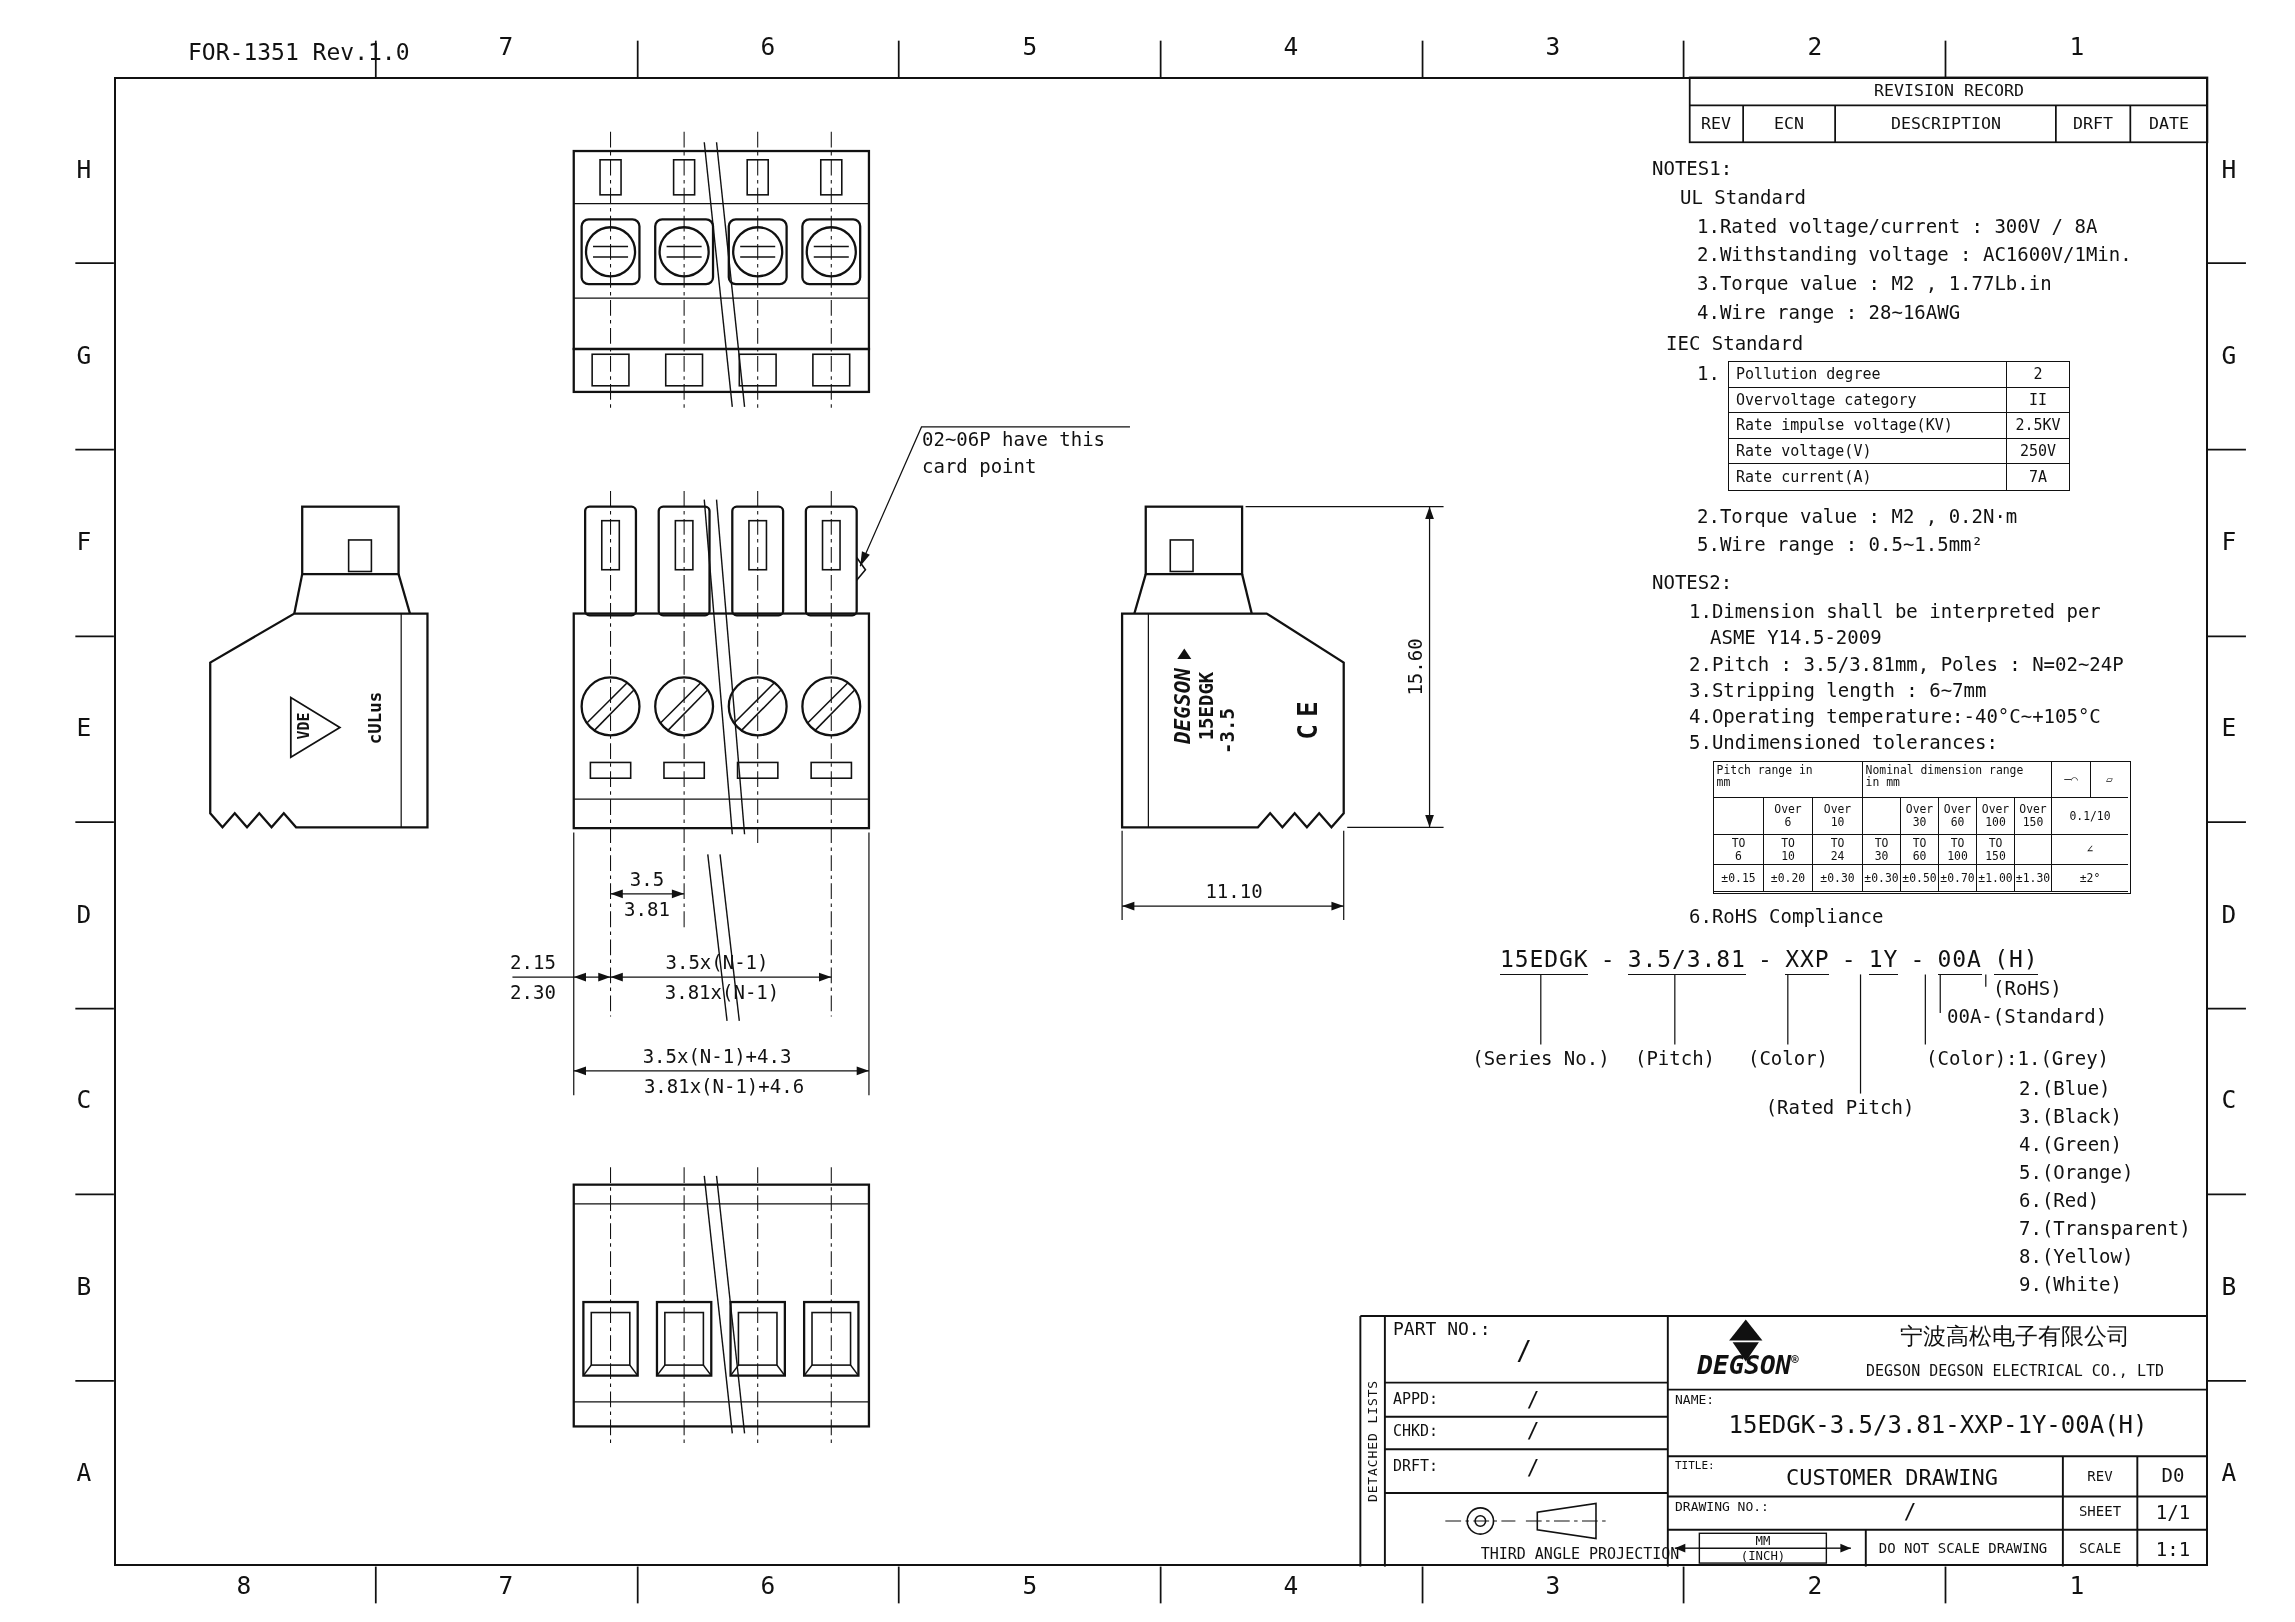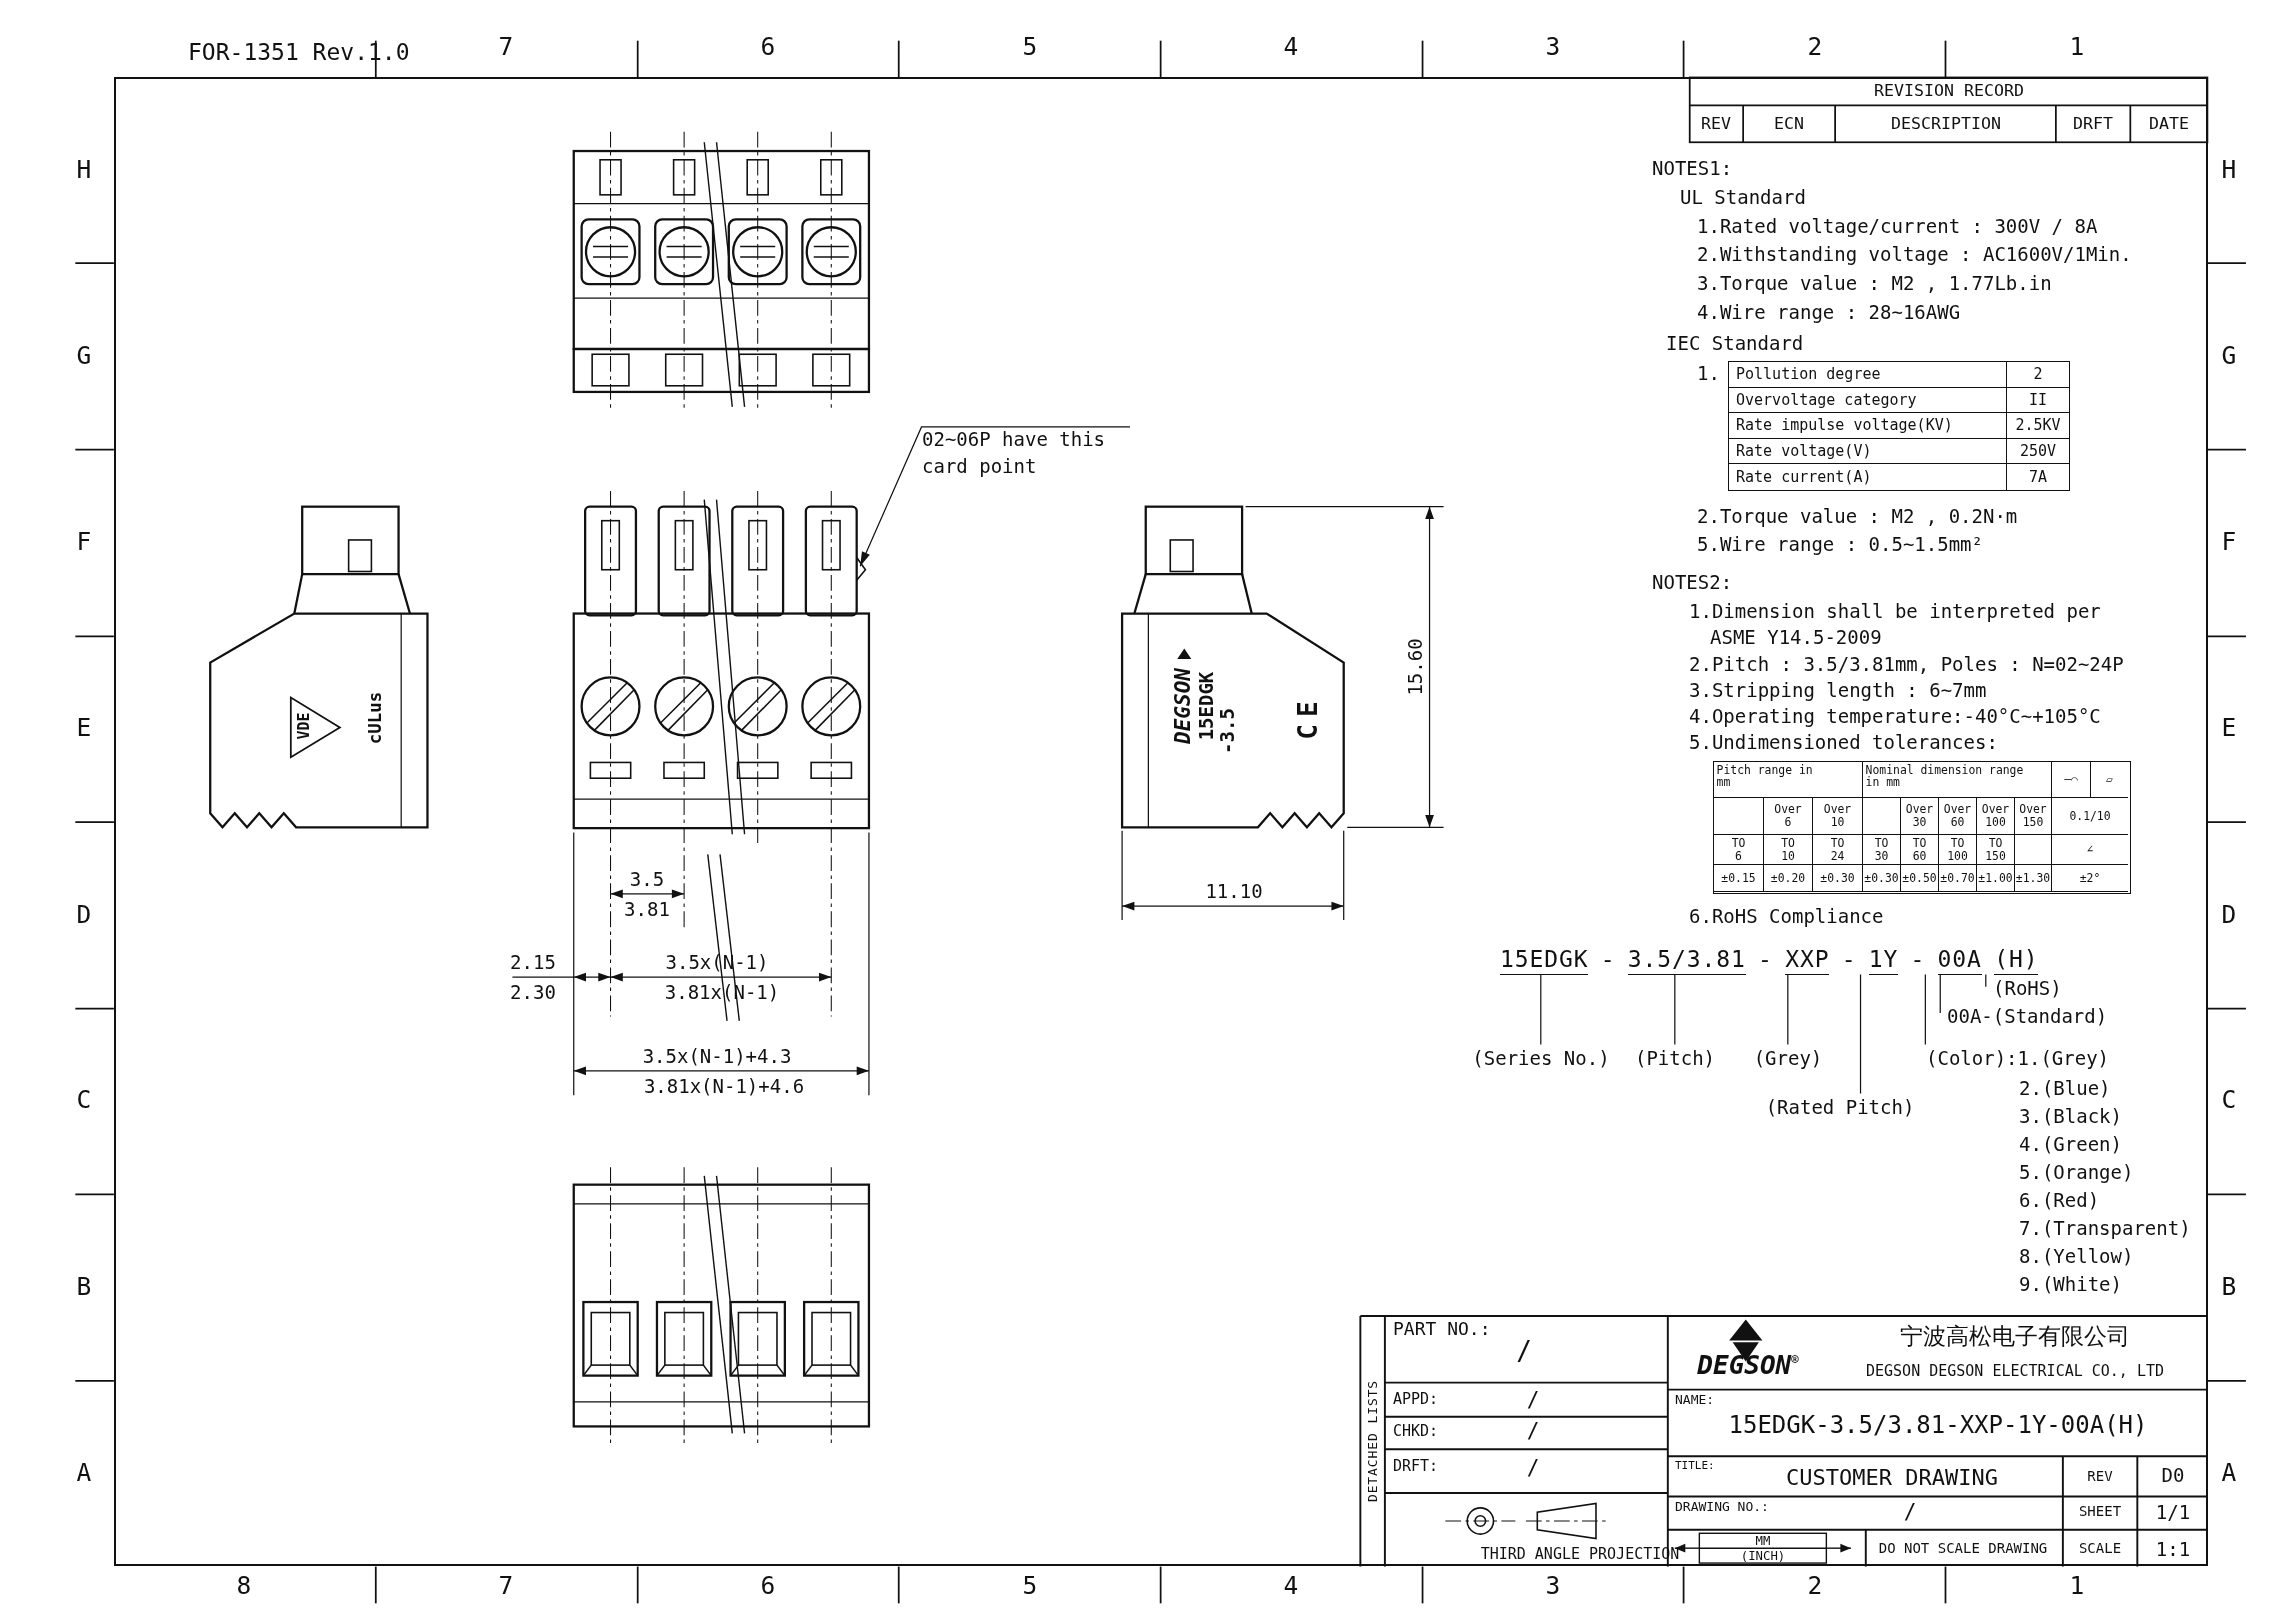--- a/index.html
+++ b/index.html
@@ -478,21 +478,21 @@
     <span>-</span>
     <span class="u">XXP</span>
     <span>-</span>
     <span class="u">1Y</span>
     <span>-</span>
     <span class="u">00A</span>
     <span class="u">(H)</span>
   </div>
   <div class="t c" style="left:1541px;top:1048px;font-size:19px">(Series No.)</div>
   <div class="t c" style="left:1675px;top:1048px;font-size:19px">(Pitch)</div>
-  <div class="t c" style="left:1788px;top:1048px;font-size:19px">(Grey)</div>
+  <div class="t c" style="left:1788px;top:1048px;font-size:19px">(Color)</div>
   <div class="t c" style="left:1840px;top:1097px;font-size:19px">(Rated Pitch)</div>
   <div class="t" style="left:1926px;top:1048px;font-size:19px">(Color):1.(Grey)</div>
   <div class="t" style="left:1947px;top:1006px;font-size:19px">00A-(Standard)</div>
   <div class="t" style="left:1993px;top:978px;font-size:19px">(RoHS)</div>
   <div class="t" style="left:2019px;top:1078px;font-size:19px">2.(Blue)</div>
   <div class="t" style="left:2019px;top:1106px;font-size:19px">3.(Black)</div>
   <div class="t" style="left:2019px;top:1134px;font-size:19px">4.(Green)</div>
   <div class="t" style="left:2019px;top:1162px;font-size:19px">5.(Orange)</div>
   <div class="t" style="left:2019px;top:1190px;font-size:19px">6.(Red)</div>
   <div class="t" style="left:2019px;top:1218px;font-size:19px">7.(Transparent)</div>

